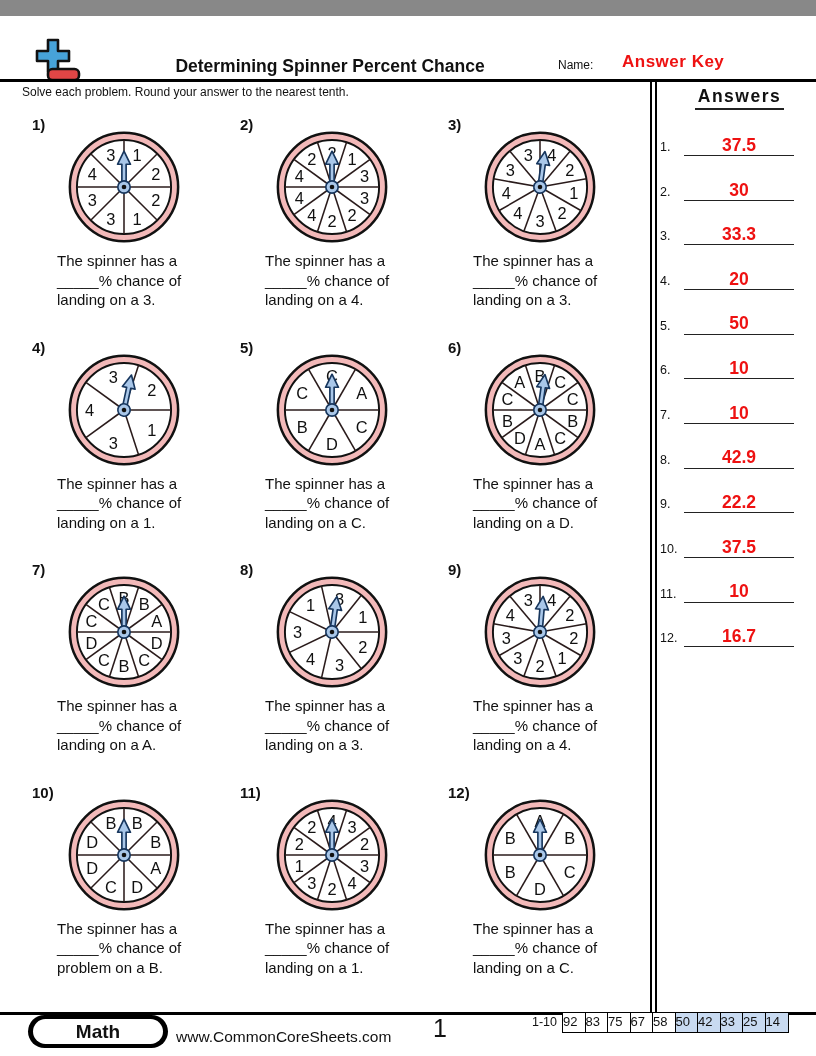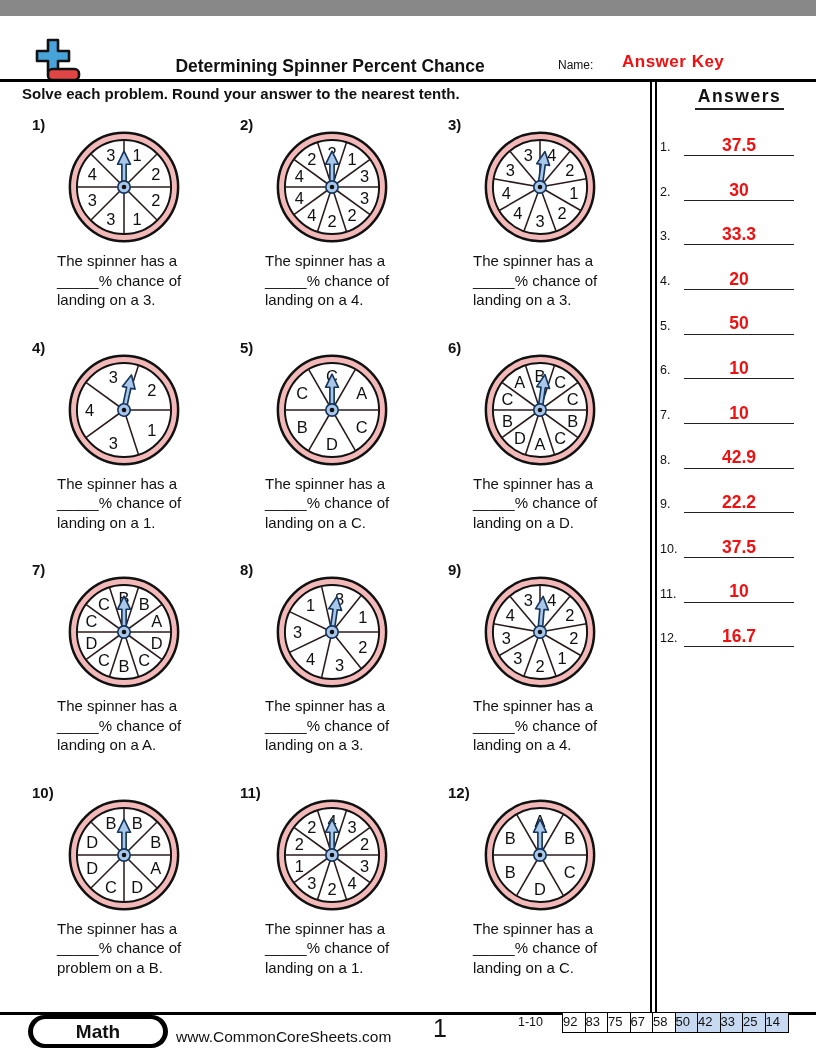--- a/index.html
+++ b/index.html
@@ -12,21 +12,21 @@
   
   .logo { position:absolute; left:34px; top:20px; }
   .logo-plus { fill:var(--logo-blue); stroke:#111; stroke-width:2.6; stroke-linejoin:round; }
   .logo-minus { fill:var(--logo-red); stroke:#111; stroke-width:2.6; }
   .page-title { position:absolute; left:0; top:40px; width:660px; text-align:center;
     font-size:17.5px; font-weight:bold; }
   .name-label { position:absolute; left:558px; top:42px; font-size:12px; }
   .answer-key { position:absolute; left:622px; top:36px; font-size:17px; font-weight:bold;
     color:var(--answer-red); letter-spacing:0.5px; }
   .header-rule { position:absolute; left:0; top:63px; width:816px; height:3px; background:#000; }
-  .instructions { position:absolute; left:22px; top:69px; font-size:15px; font-weight:bold; }
+  .instructions { position:absolute; left:22px; top:69px; font-size:12px; font-weight:normal; }
   
   .vdivider { position:absolute; left:650px; top:66px; height:930px; width:7px;
     border-left:2px solid #000; border-right:2px solid #000; }
   .answers-panel { position:absolute; left:658px; top:70px; width:152px; height:926px;padding-left:11px; }
   .answers-heading { width:max-content; margin:0 auto; font-size:17.5px; font-weight:bold;
     letter-spacing:1.5px; border-bottom:2.5px solid #222; padding:0 3px 1px; }
   .answer-row { position:absolute; left:0; width:100%; height:34px; }
   .answer-row .num { position:absolute; left:2px; bottom:2px; font-size:12.5px; }
   .answer-row .val { position:absolute; left:26px; bottom:0; width:110px; text-align:center;
     border-bottom:1.6px solid #222; font-weight:bold; font-size:17.5px; line-height:1.15;
@@ -43,21 +43,21 @@
   .footer-rule { position:absolute; left:0; top:996px; width:816px; height:3px; background:#000; }
   .brand-pill { position:absolute; left:28px; top:999px; width:140px; height:33px; background:#000;
     border-radius:17px; display:flex; align-items:center; justify-content:center; }
   .brand-pill .inner { width:130px; height:25px; background:#fff; border-radius:13px;
     display:flex; align-items:center; justify-content:center; font-size:19px; font-weight:bold; }
   .website { position:absolute; left:176px; top:1012px; font-size:15.5px; }
   .page-num { position:absolute; left:420px; top:998px; width:40px; text-align:center; font-size:25px; }
   #score-table { position:absolute; left:518px; top:996px; }
   .score-row { display:flex; height:21px; }
   .score-row + .score-row { margin-top:-1.5px; }
-  .score-label { width:44px; padding-right:5px; font-size:12.5px; line-height:21px; }
+  .score-label { width:44px; text-align:right; padding-right:5px; font-size:12.5px; line-height:21px; }
   .score-cell { width:24px; height:21px; border:1.5px solid #000; 
     font-size:13px; line-height:18px; background:#fff; }
   .score-cell + .score-cell { margin-left:-1.5px; }
   .score-cell.hl { background:var(--cell-blue); }
 </style>
 </head>
 <body>
 
 <div class="page">
 

